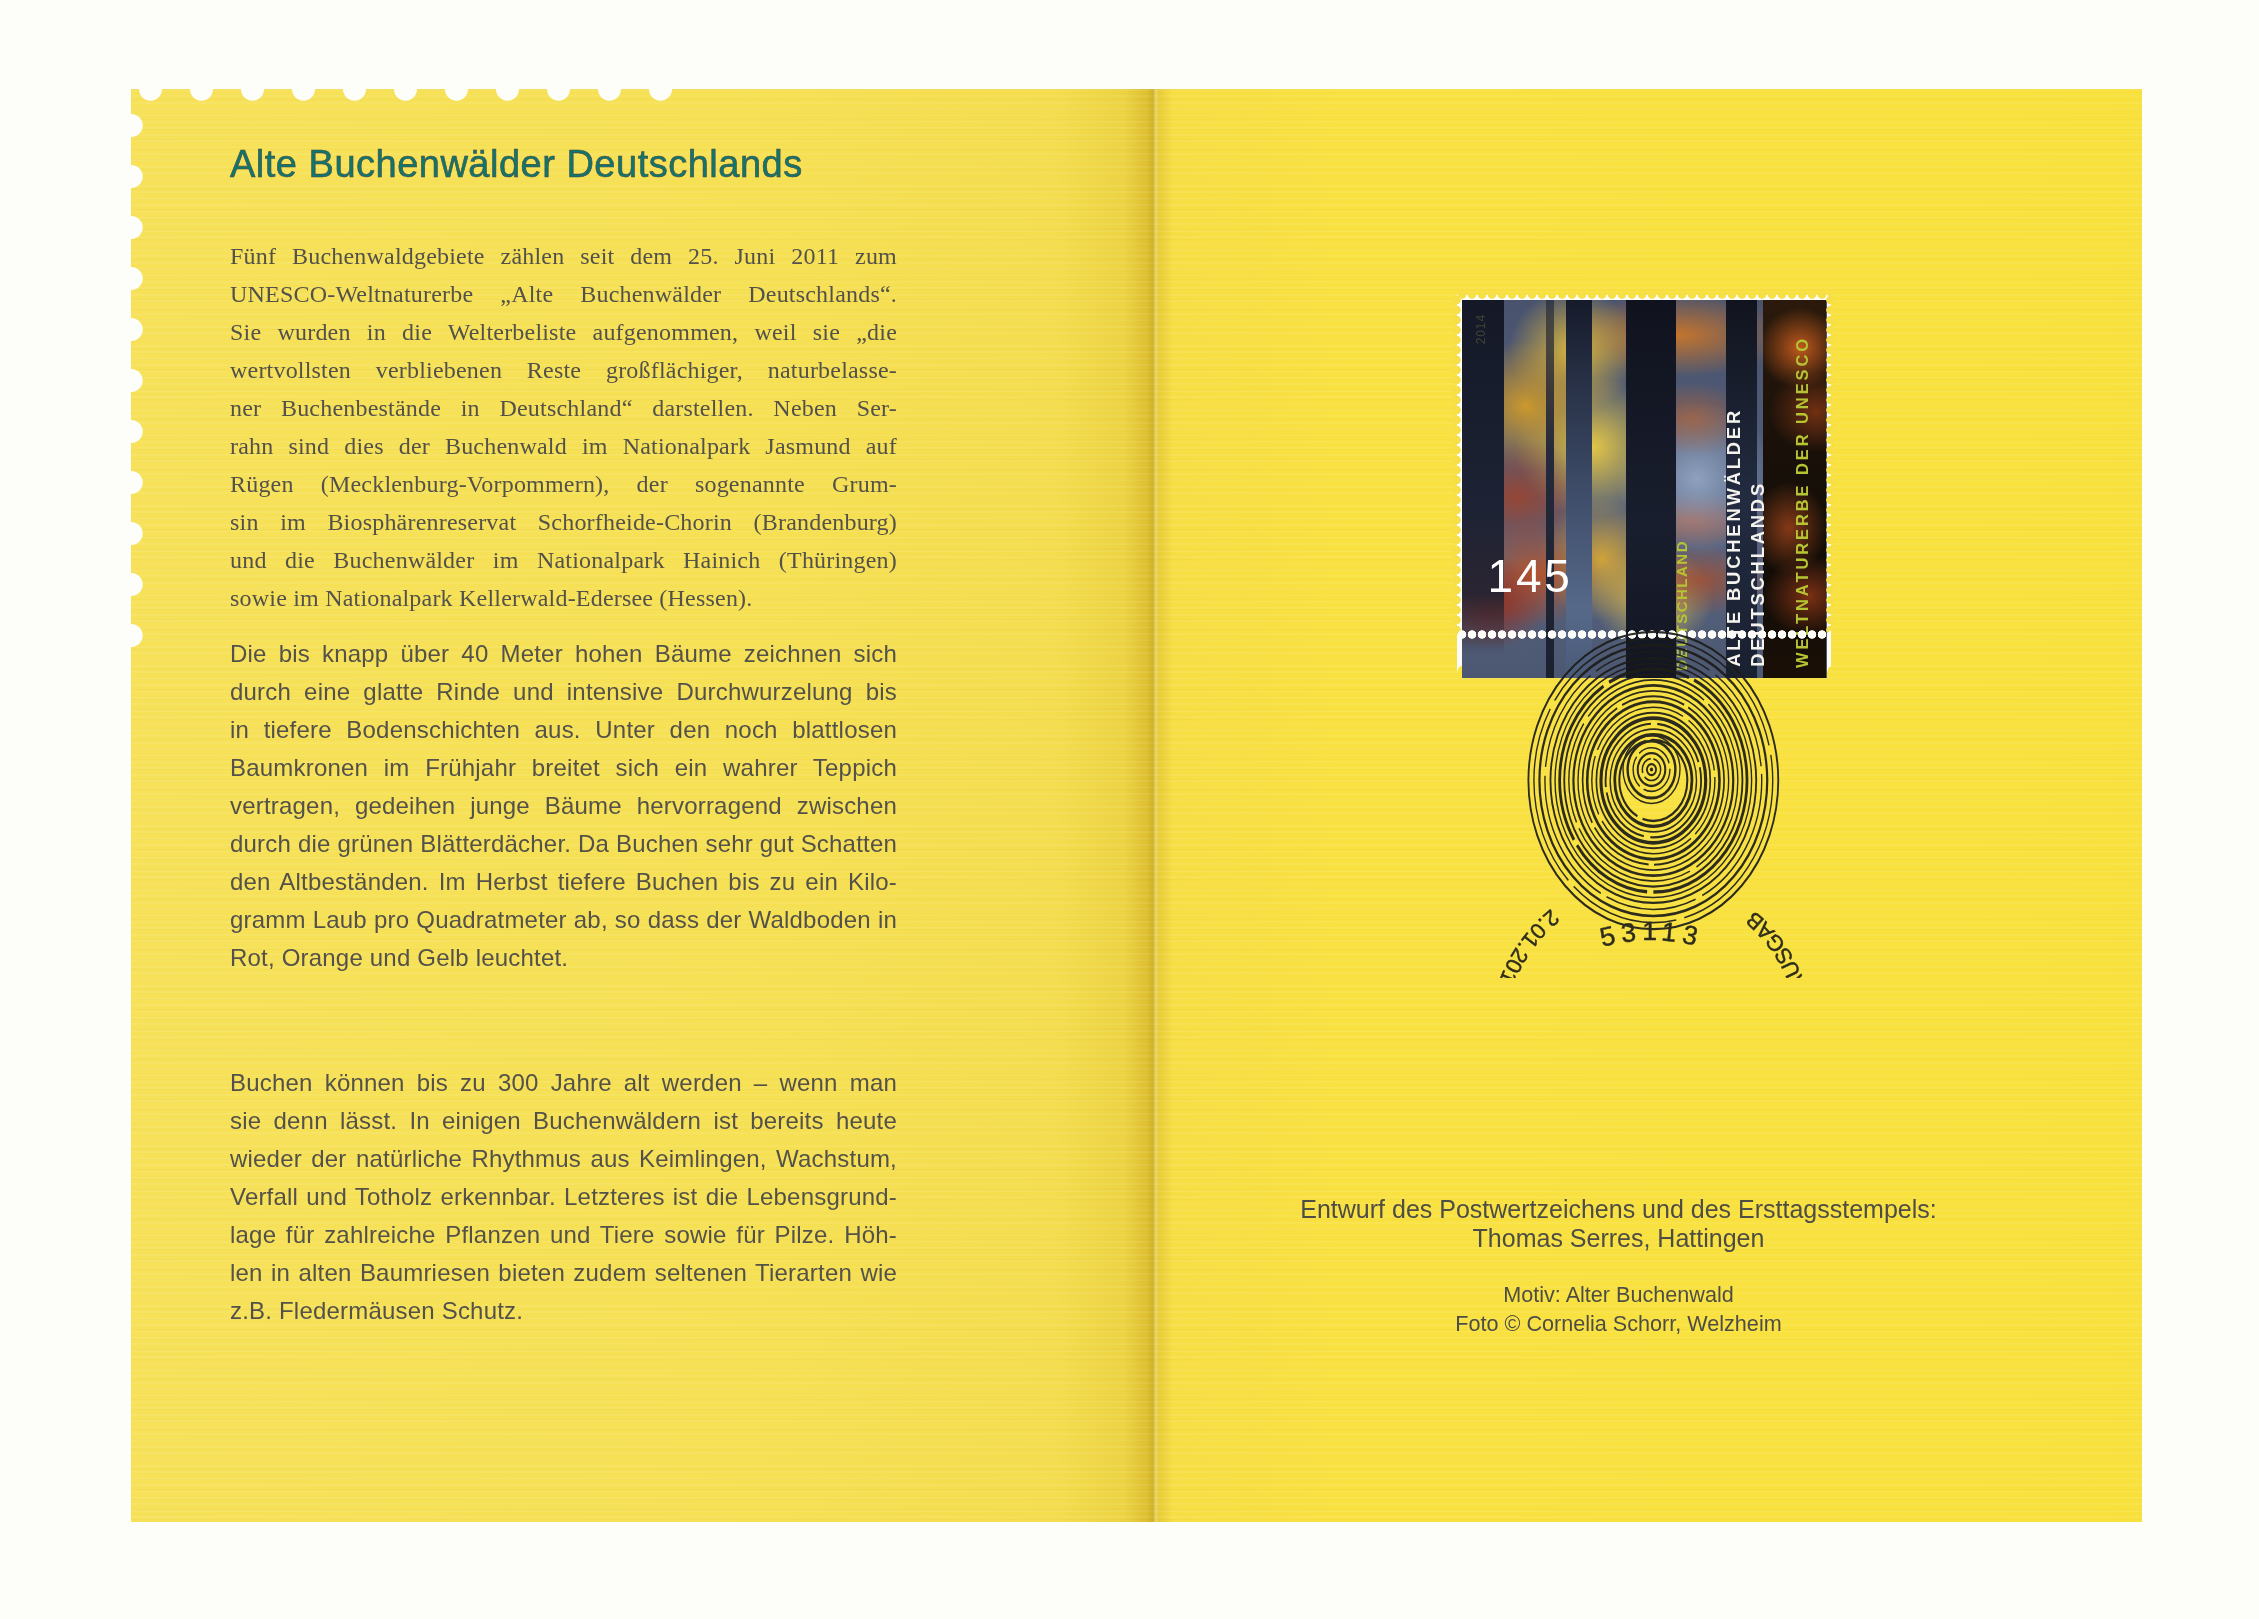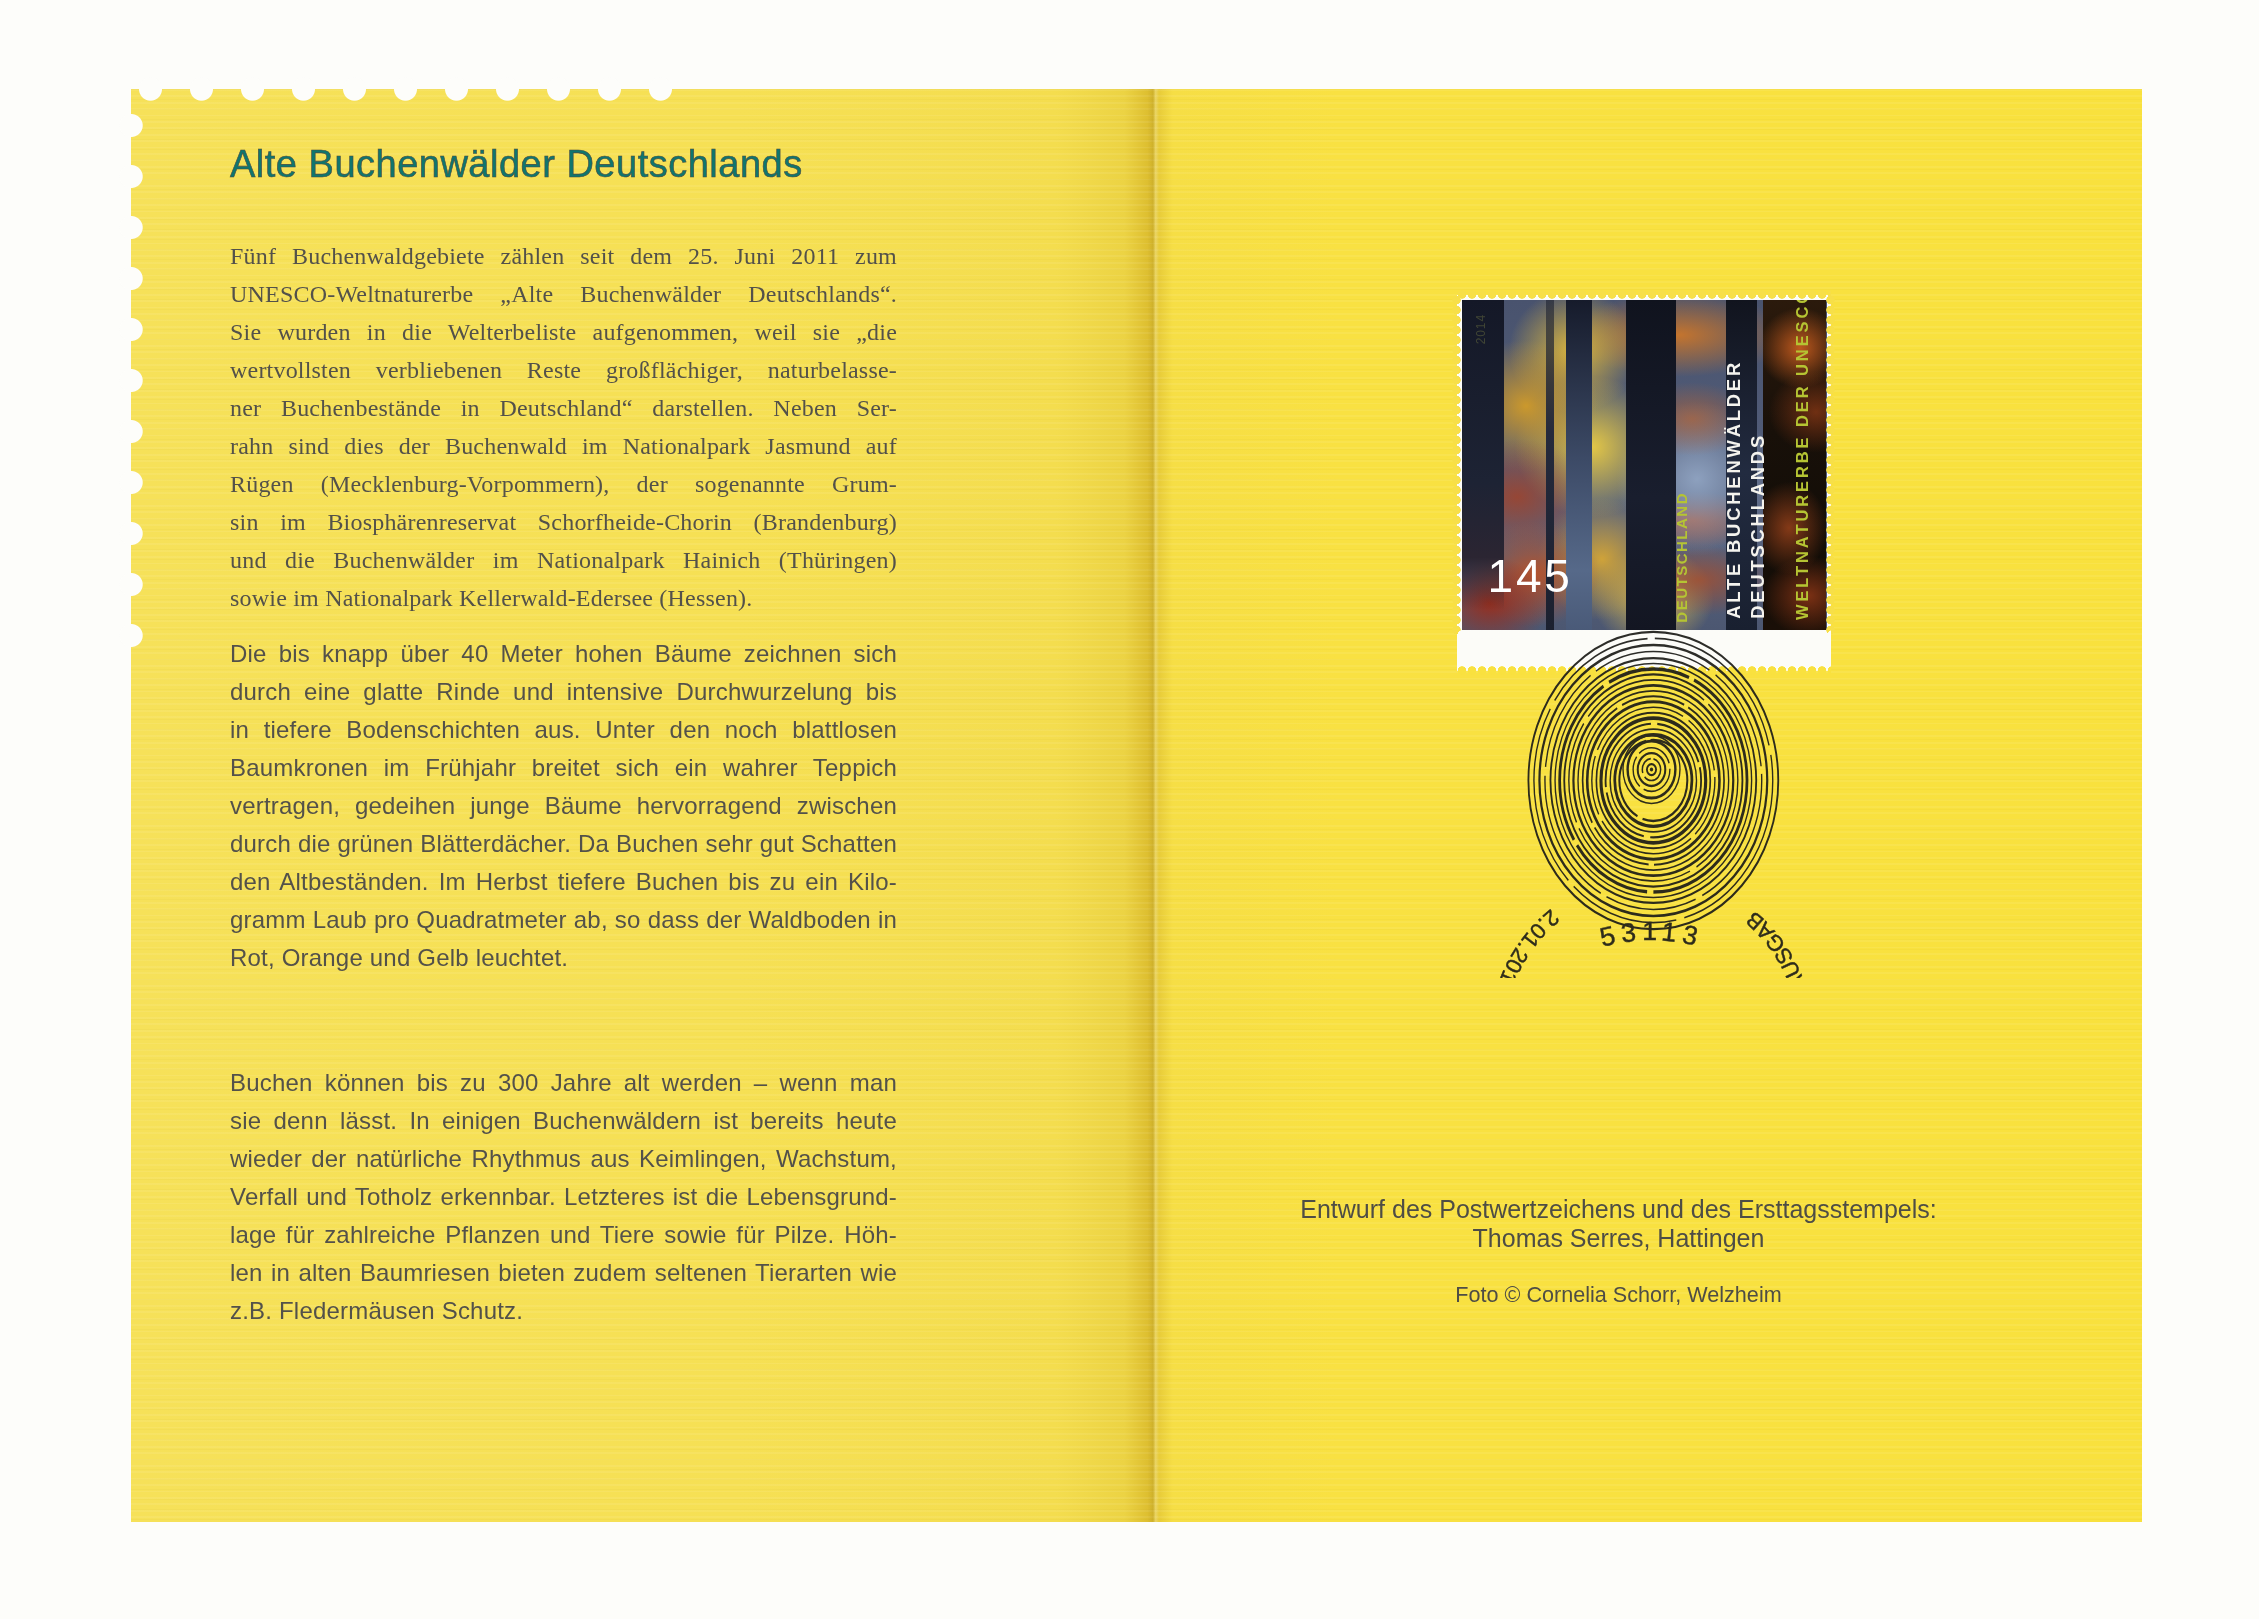--- a/index.html
+++ b/index.html
@@ -67,21 +67,21 @@
   .sperf-bottom-backing{left:0;bottom:-4.6px;width:100%;height:9.2px;position:absolute;
     background-image:radial-gradient(circle closest-side,#f9e13e 0 4px,rgba(0,0,0,0) 4.6px);background-size:10px 9.2px;background-repeat:repeat-x;}
   .sperf-left{left:-4.6px;top:0;height:100%;width:9.2px;
     background-image:radial-gradient(circle closest-side,#f7df48 0 4px,rgba(0,0,0,0) 4.6px);background-size:9.2px 10px;}
   .sperf-right{right:-4.6px;top:0;height:100%;width:9.2px;
     background-image:radial-gradient(circle closest-side,#f7df48 0 4px,rgba(0,0,0,0) 4.6px);background-size:9.2px 10px;}
   .sperf-bottom-stamp{left:0;bottom:-3.7px;width:100%;height:9.2px;position:absolute;
     background-image:radial-gradient(circle closest-side,#fcfcf8 0 4px,rgba(0,0,0,0) 4.6px);background-size:10px 9.2px;background-repeat:repeat-x;}
   
   .photo{
-    position:absolute;left:4.6px;top:4.6px;width:365px;height:330px;overflow:hidden;
+    position:absolute;left:4.6px;top:4.6px;width:365px;height:378px;overflow:hidden;
     background:
       radial-gradient(83px 64px at 27.5px 303px, rgba(154,44,26,.95), rgba(154,44,26,0) 72%),
       radial-gradient(92px 73px at 72px 274px, rgba(192,82,36,.9), rgba(192,82,36,0) 72%),
       radial-gradient(110px 83px at 55px 197px, rgba(172,62,30,.75), rgba(172,62,30,0) 70%),
       radial-gradient(101px 92px at 64px 106px, rgba(214,158,38,.92), rgba(214,158,38,0) 72%),
       radial-gradient(87px 83px at 112px 51px, rgba(228,188,58,.95), rgba(228,188,58,0) 75%),
       radial-gradient(110px 101px at 130px 147px, rgba(240,208,66,.92), rgba(240,208,66,0) 70%),
       radial-gradient(92px 87px at 140px 259px, rgba(224,172,48,.88), rgba(224,172,48,0) 70%),
       radial-gradient(147px 55px at 216px 35px, rgba(203,118,42,.95), rgba(203,118,42,0) 76%),
       radial-gradient(87px 51px at 230px 119px, rgba(188,100,48,.65), rgba(188,100,48,0) 72%),
@@ -225,15 +225,16 @@
   <text font-size="29" letter-spacing="6">
     <textPath href="#arcPlz" startOffset="50%" text-anchor="middle">53113</textPath>
   </text>
 </svg>
 
 <div class="credits">
     <div class="bline">Entwurf des Postwertzeichens und des Ersttagsstempels:</div>
     <div class="bline last">Thomas Serres, Hattingen</div>
   </div>
 <div class="photocredit">
+    <div class="bline">Motiv: Alter Buchenwald</div>
     <div class="bline last">Foto © Cornelia Schorr, Welzheim</div>
   </div>
 
 
 </body></html>

